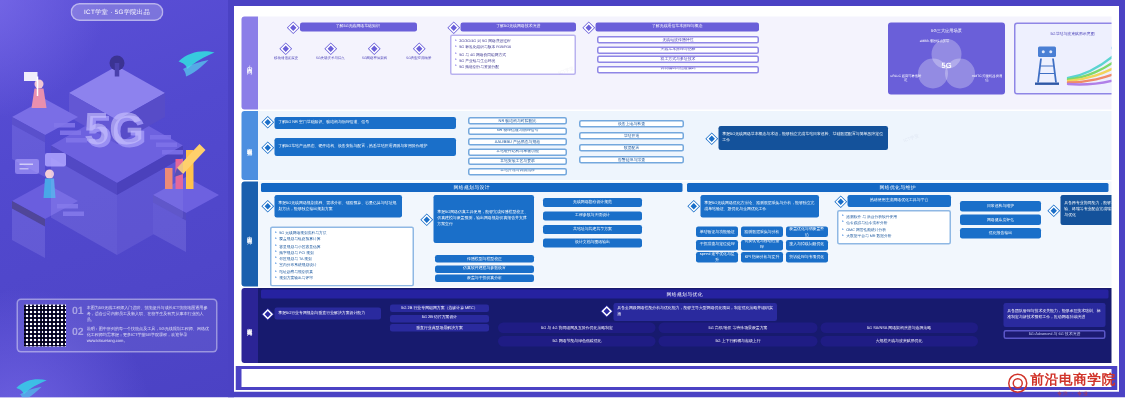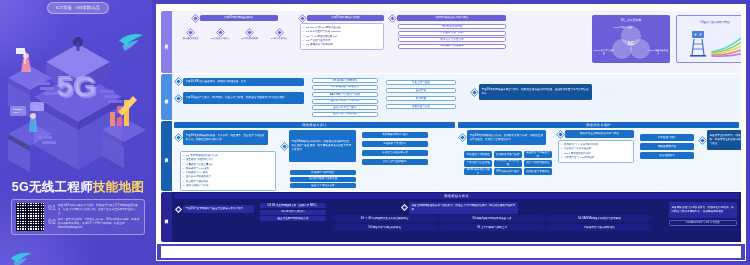--- a/index.html
+++ b/index.html
@@ -305,23 +305,20 @@
         <g opacity=".18">
           <path d="M34 85 L78 110 L78 150 L34 125 Z" fill="#b9b0ff"></path>
           <path d="M122 85 L78 110 L78 150 L122 125 Z" fill="#9d93f0"></path>
           <path d="M8 63 L30 75 L30 98 L8 86 Z" fill="#b9b0ff"></path>
           <path d="M8 119 L30 131 L30 152 L8 140 Z" fill="#b9b0ff"></path>
           <path d="M102 115 L124 127 L124 148 L102 136 Z" fill="#b9b0ff"></path>
         </g>
       </svg>
     </div>
 
-    <div class="poster-title">
-      <span class="t-white">5G无线工程师</span><span class="t-gold">技能地图</span>
-    </div>
 
     <div class="infobox">
       <div class="qr"></div>
       <div class="info-lines">
         <div class="info-row">
           <span class="info-num">01</span>
           <span class="info-txt">本图为5G无线工程师入门进阶、技能提升与成长ICT技能地图通用参考，适合公司内部员工及新入职、在校学生及有意从事本行业的人员。</span>
         </div>
         <div class="info-row">
           <span class="info-num">02</span>
@@ -646,14 +643,21 @@
         </div>
 
       </div>
 
       <div class="map-bottom">
         <div class="map-bottom-inner"></div>
       </div>
     </div>
   </div>
 
+  <div class="logo">
+    <div class="logo-seal"></div>
+    <div class="logo-col">
+      <span>前沿电商学院</span>
+      <span class="logo-sub">专注 · 专业</span>
+    </div>
+  </div>
 
 </div>
 
 </body></html>

